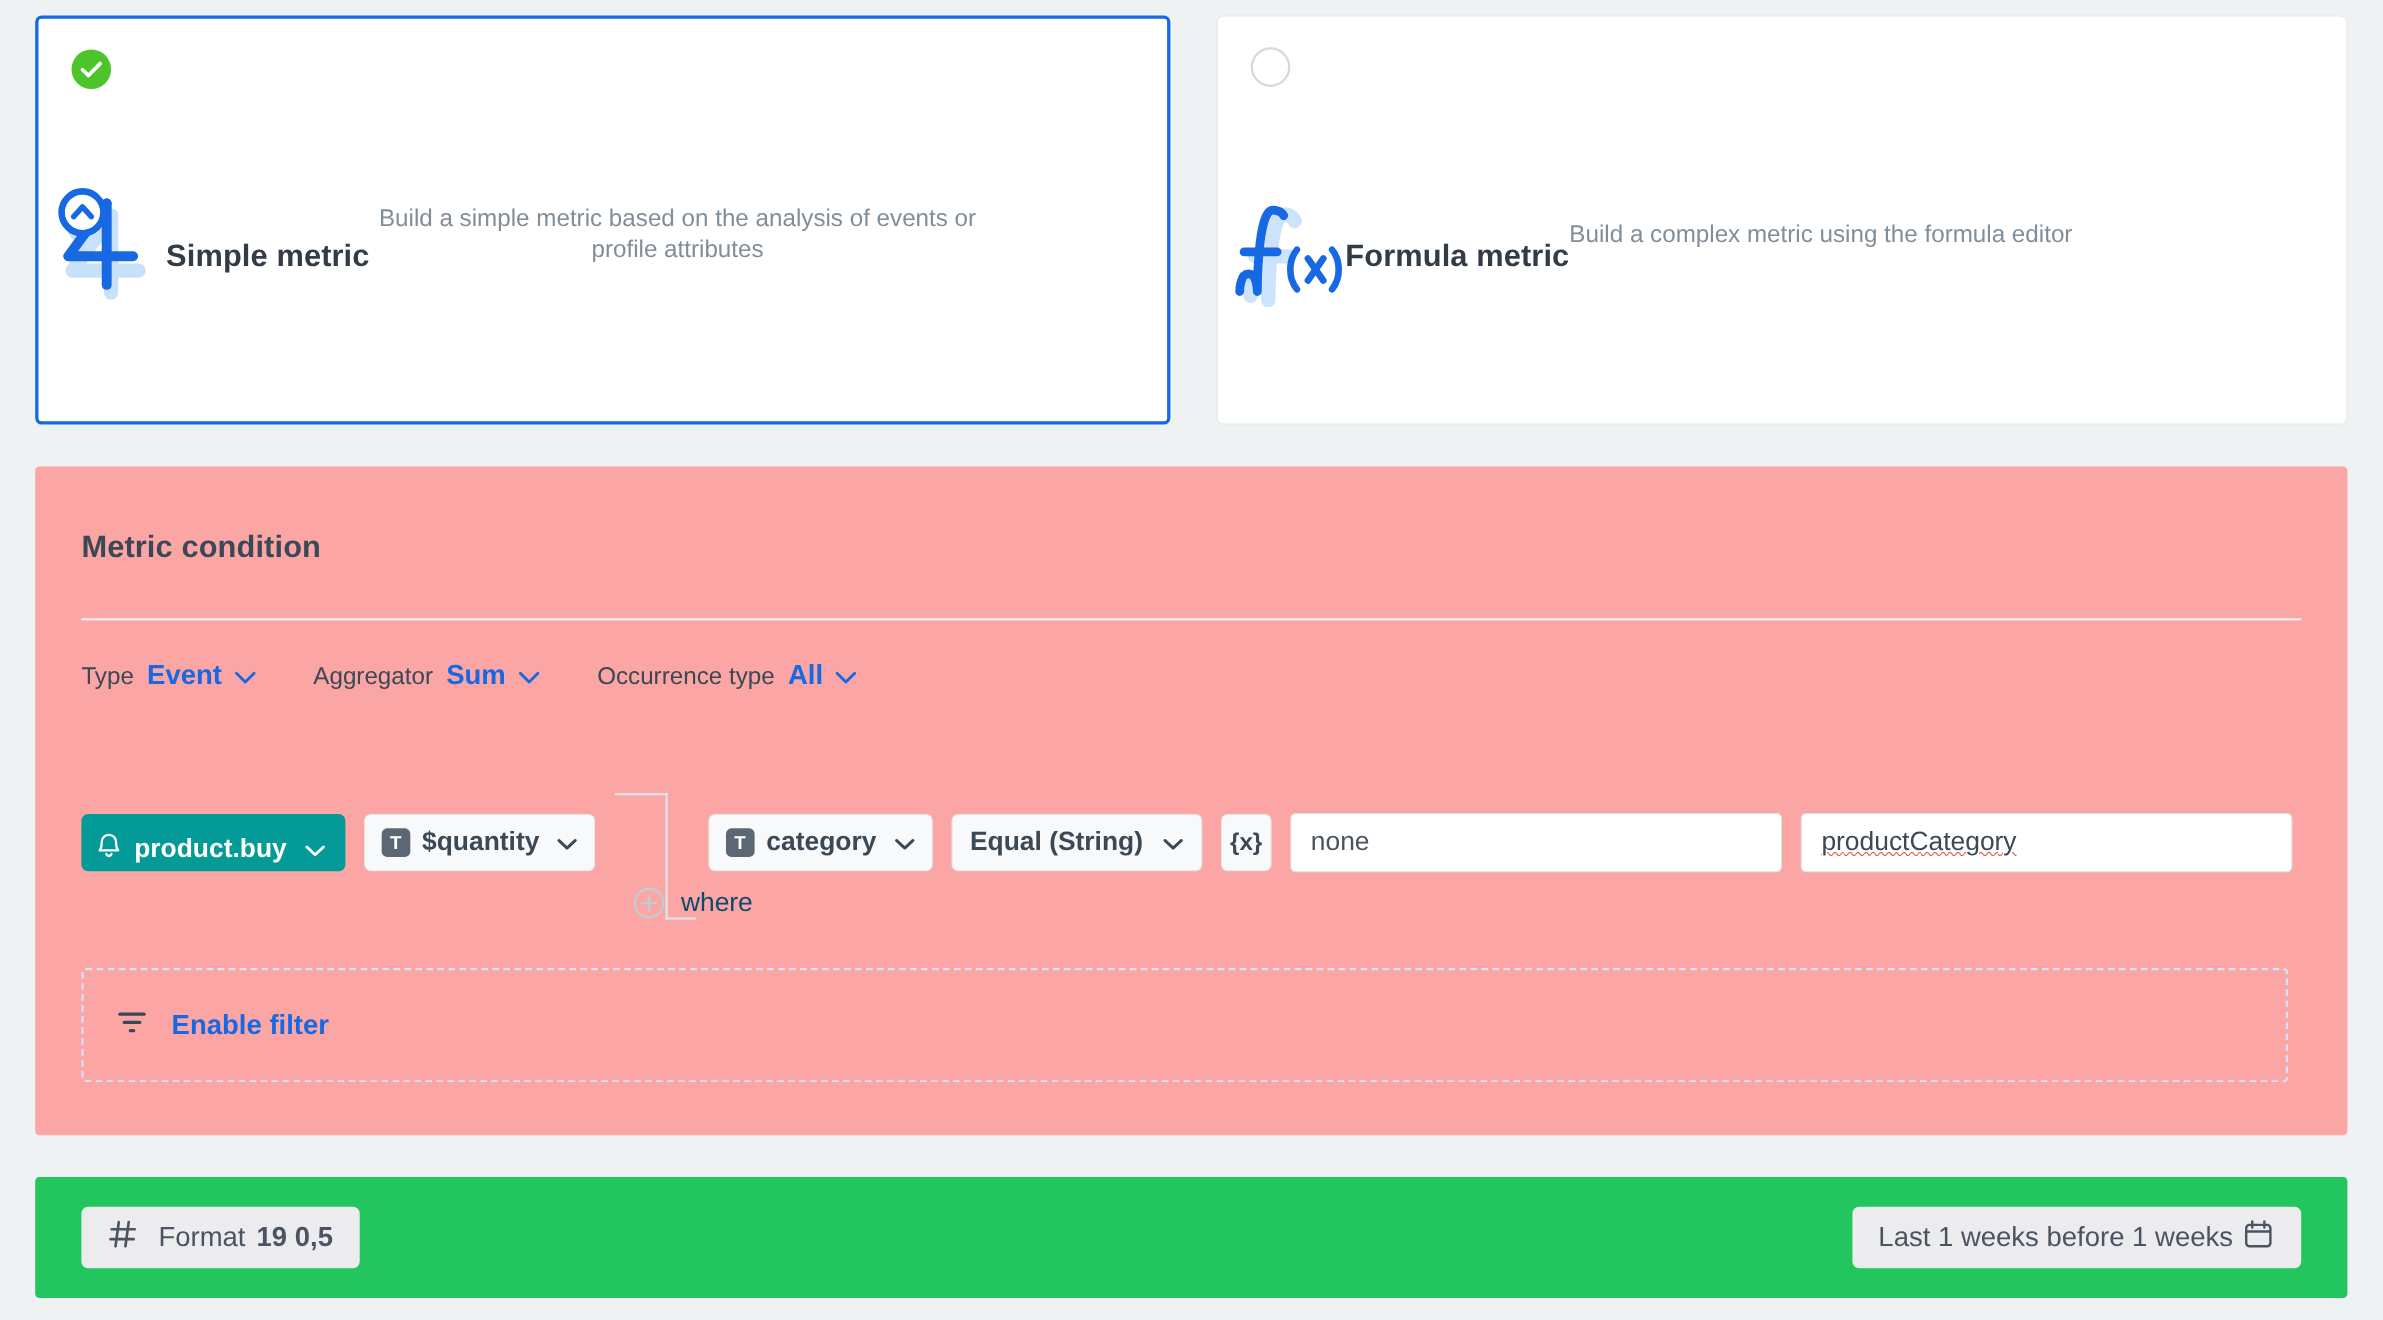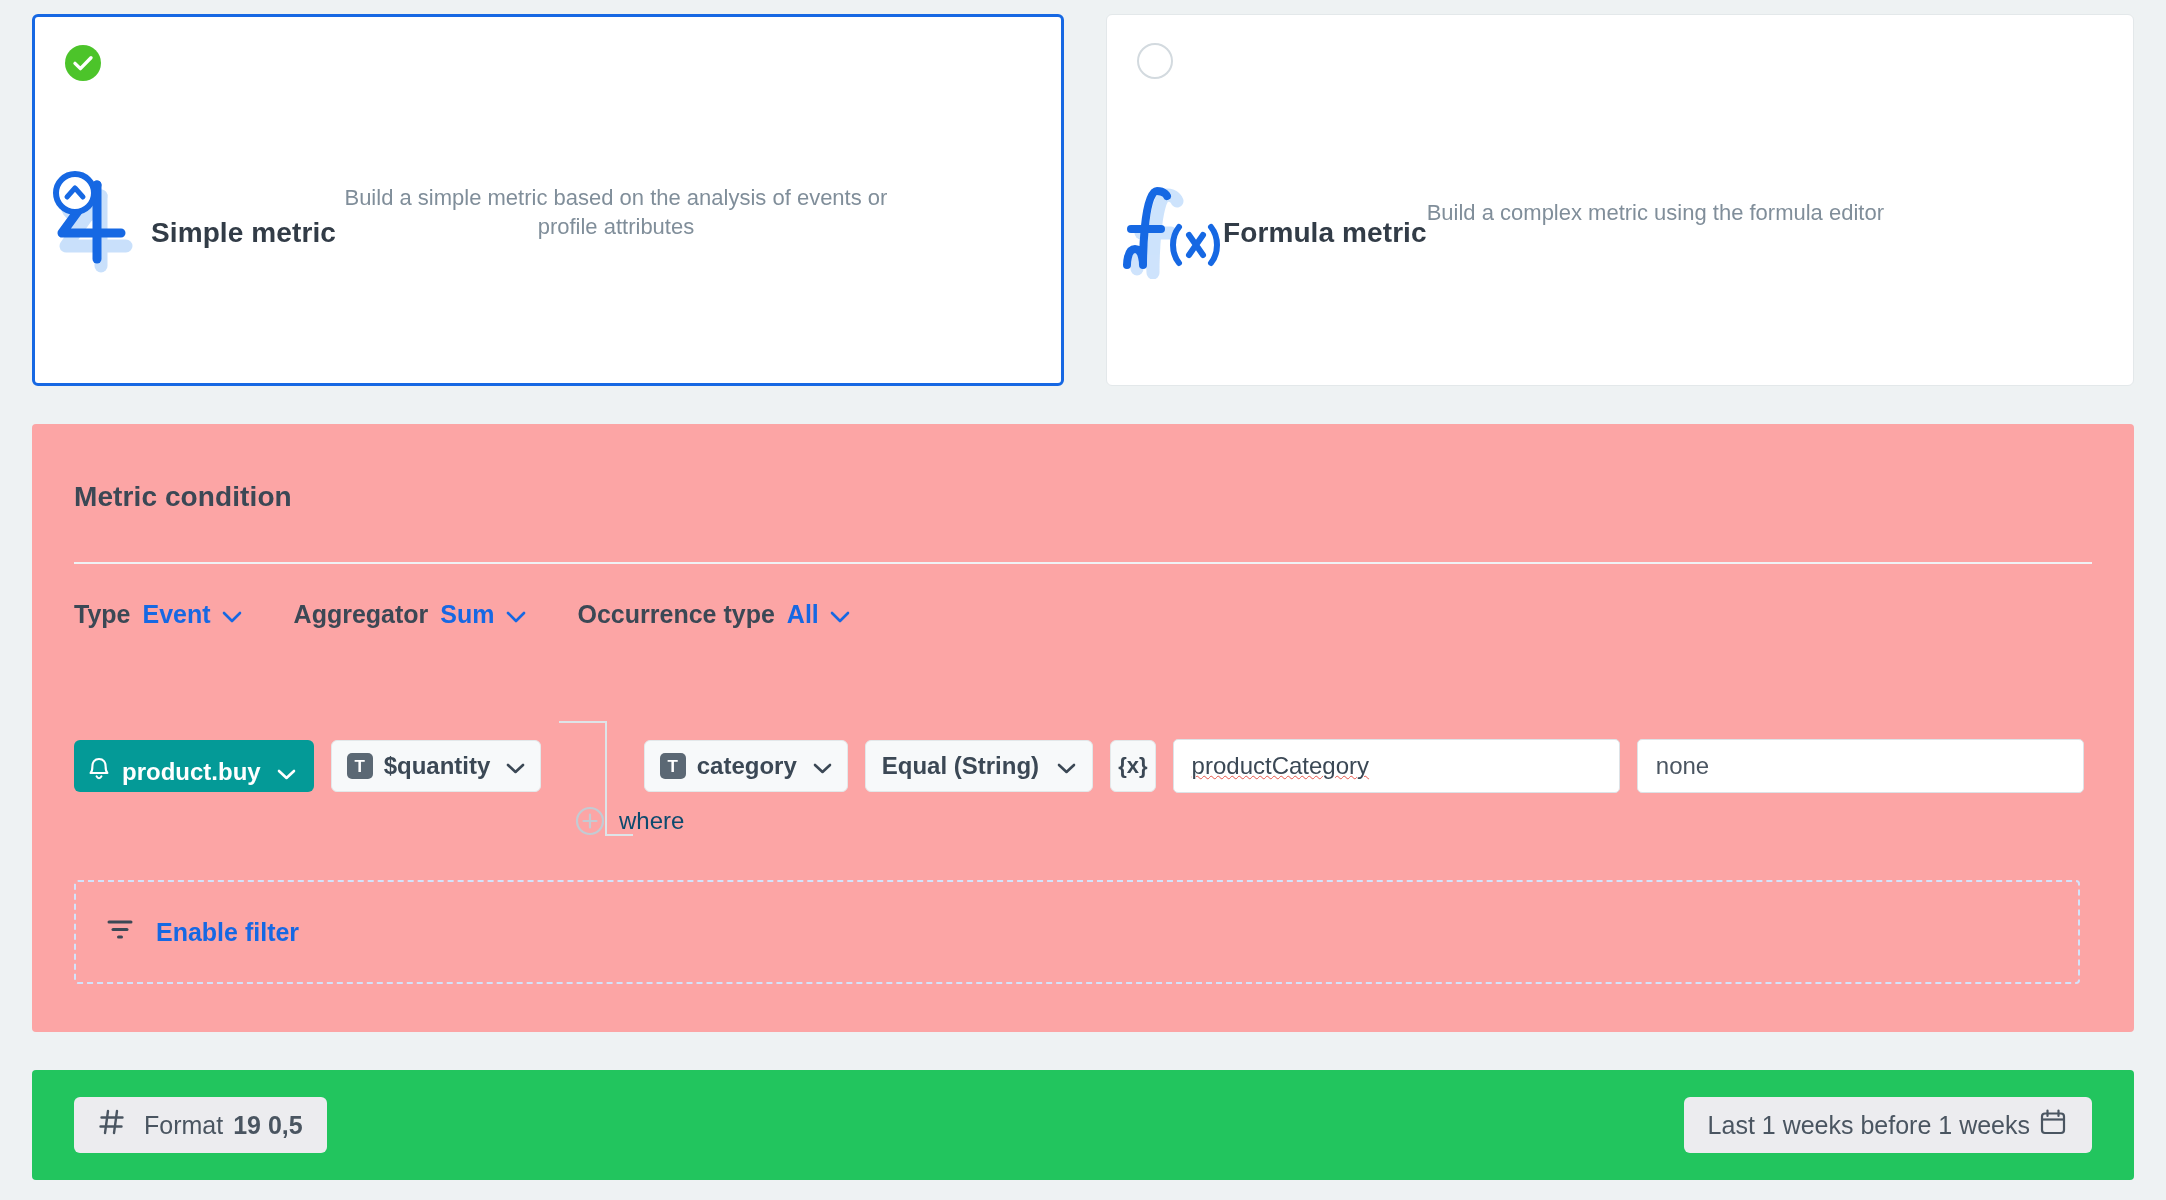--- a/index.html
+++ b/index.html
@@ -47,21 +47,21 @@
     background: #fca5a5; border-radius: 4px;
   }
   .panel-title {
     position: absolute; left: 42px; top: 57px;
     font-size: 28px; font-weight: bold; color: #3b4855; letter-spacing: .1px;
   }
   .panel-divider {
     position: absolute; left: 42px; top: 138px; width: 2018px; height: 2px; background: #eff2f4;
   }
   .sel-group { display: flex; align-items: baseline; margin-right: 52px; white-space: nowrap; }
-  .sel-label { font-size: 25px; color: #3b4855; font-weight: bold; }
+  .sel-label { font-size: 22px; color: #3b4855; font-weight: normal; }
   .sel-value { font-size: 25px; color: #1668e3; font-weight: bold; margin-left: 12px; }
   .sel-caret { margin-left: 11px; }
 
   .row-selectors { position: absolute; left: 42px; top: 604px; display: flex; align-items: center; }
 
   
   .builder { position: absolute; left: 42px; top: 688px; }
 
   .chip-row { display: flex; align-items: center; }
   .chip {
@@ -280,26 +280,26 @@
           <svg width="19" height="11" viewBox="0 0 19 11">
               <path d="M2 2 L9.5 9 L17 2" fill="none" stroke="#3b4855" stroke-width="2.6" stroke-linecap="round" stroke-linejoin="round"></path>
             </svg>
         </span>
       </div>
 
       <div class="chip chip-fx" style="margin-left:17px;">
         <span>{x}</span>
       </div>
 
+      <div class="input-box" style="margin-left:17px; width:508px; color:#4a5561;">
+        <span>none</span>
+      </div>
+
       <div class="input-box" style="margin-left:17px; width:508px;">
         <span class="spellword">productCategory</span>
-      </div>
-
-      <div class="input-box" style="margin-left:17px; width:508px; color:#4a5561;">
-        <span>none</span>
       </div>
     </div>
 
     <div class="where-row" style="left:501px; top:110px;">
       <span class="where-plus">
         <svg width="30" height="30" viewBox="0 0 30 30">
           <circle cx="15" cy="15" r="13" fill="none" stroke="#c3cbd3" stroke-width="2.2"></circle>
           <path d="M15 8.5 L15 21.5 M8.5 15 L21.5 15" stroke="#c3cbd3" stroke-width="2.2" stroke-linecap="round"></path>
         </svg>
       </span>

